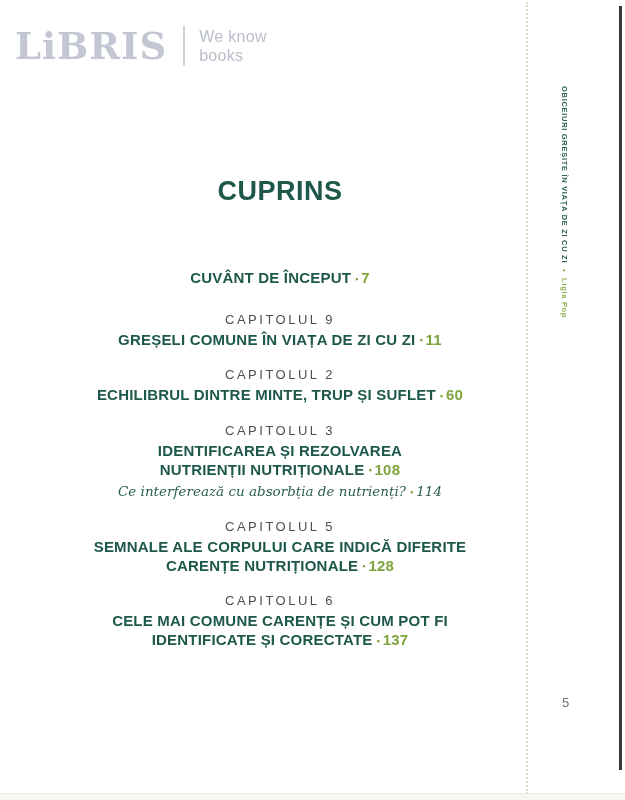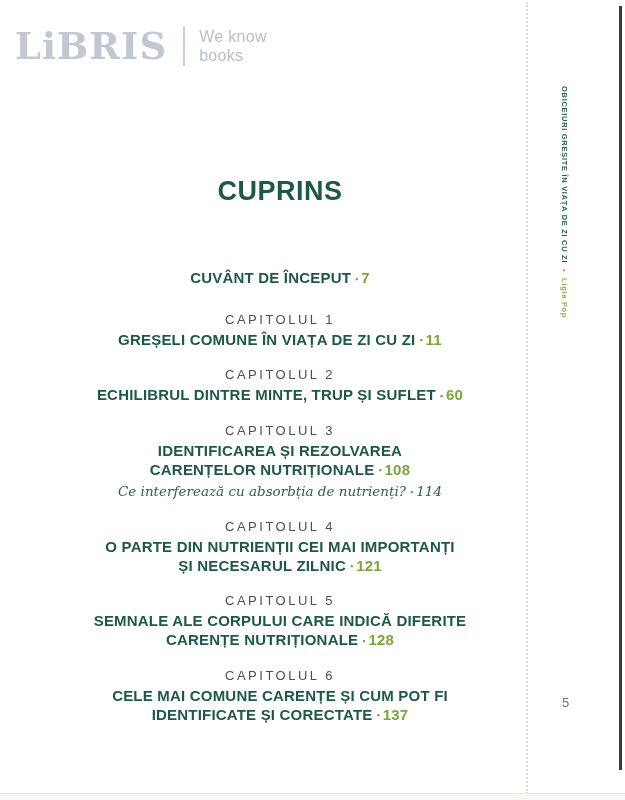--- a/index.html
+++ b/index.html
@@ -173,51 +173,44 @@
 
   <div class="content-col toc">
 
     <div class="toc-entry first">
       <div class="title-row">
         <span>CUVÂNT DE ÎNCEPUT</span><span class="bullet">▪</span><span class="pagenum">7</span>
       </div>
     </div>
 
     <div class="toc-entry">
-      <div class="chapter-row">CAPITOLUL 1</div>
+      <div class="chapter-row">CAPITOLUL 9</div>
       <div class="title-row">
         <span>GREȘELI COMUNE ÎN VIAȚA DE ZI CU ZI</span><span class="bullet">▪</span><span class="pagenum">11</span>
       </div>
     </div>
 
     <div class="toc-entry">
       <div class="chapter-row">CAPITOLUL 2</div>
       <div class="title-row">
         <span>ECHILIBRUL DINTRE MINTE, TRUP ȘI SUFLET</span><span class="bullet">▪</span><span class="pagenum">60</span>
       </div>
     </div>
 
     <div class="toc-entry">
       <div class="chapter-row">CAPITOLUL 3</div>
       <div class="title-row">IDENTIFICAREA ȘI REZOLVAREA</div>
       <div class="title-row">
-        <span>CARENȚELOR NUTRIȚIONALE</span><span class="bullet">▪</span><span class="pagenum">108</span>
+        <span>NUTRIENȚII NUTRIȚIONALE</span><span class="bullet">▪</span><span class="pagenum">108</span>
       </div>
       <div class="sub-row">
         <span>Ce interferează cu absorbția de nutrienți?</span><span class="bullet">▪</span><span class="pagenum">114</span>
       </div>
     </div>
 
-    <div class="toc-entry">
-      <div class="chapter-row">CAPITOLUL 4</div>
-      <div class="title-row">O PARTE DIN NUTRIENȚII CEI MAI IMPORTANȚI</div>
-      <div class="title-row">
-        <span>ȘI NECESARUL ZILNIC</span><span class="bullet">▪</span><span class="pagenum">121</span>
-      </div>
-    </div>
 
     <div class="toc-entry">
       <div class="chapter-row">CAPITOLUL 5</div>
       <div class="title-row">SEMNALE ALE CORPULUI CARE INDICĂ DIFERITE</div>
       <div class="title-row">
         <span>CARENȚE NUTRIȚIONALE</span><span class="bullet">▪</span><span class="pagenum">128</span>
       </div>
     </div>
 
     <div class="toc-entry">

